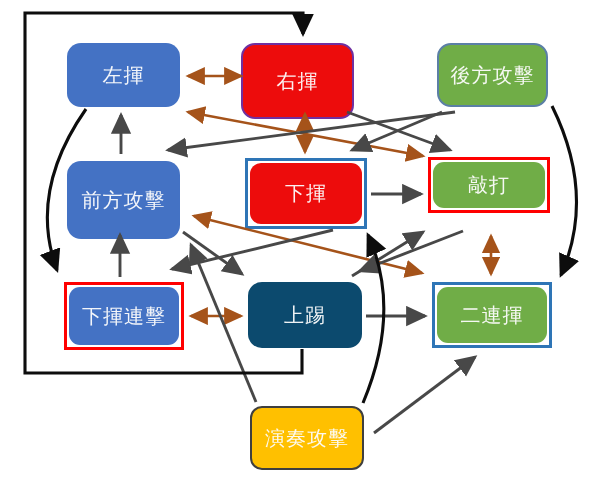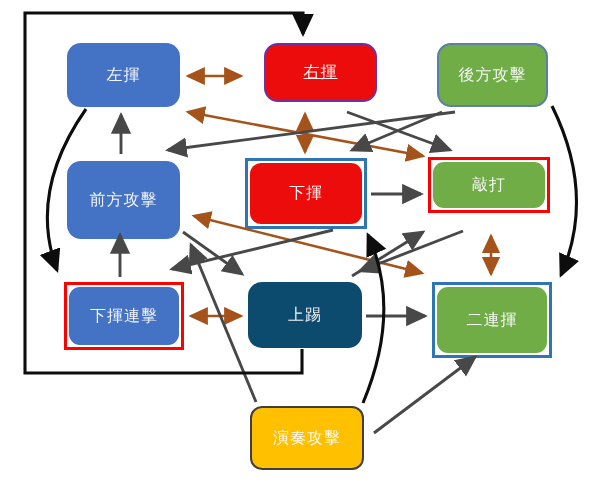--- a/index.html
+++ b/index.html
@@ -2,21 +2,21 @@
 <html><head>
 <meta charset="utf-8">
 <style>
   html,body{margin:0;padding:0;background:#ffffff;}
   #canvas{
     position:relative;width:600px;height:484px;background:#ffffff;
     font-family:"Liberation Sans","DejaVu Sans",sans-serif;overflow:hidden;
   }
   .node{
     position:absolute;display:flex;align-items:center;justify-content:center;
-    border-radius:14px;color:#fff;font-size:16px;letter-spacing:1px;
+    border-radius:14px;color:#fff;font-size:20px;letter-spacing:1px;
     box-sizing:border-box;
   }
   .node span{color:#fdfdfd;opacity:.95;}
   .frame{
     position:absolute;box-sizing:border-box;background:#fff;padding:2px;
     border:3px solid #000;
   }
   .frame .node{
     position:relative;width:100%;height:100%;border-radius:11px;left:0;top:0;
   }
@@ -26,21 +26,21 @@
   #edge-layer{position:absolute;left:0;top:0;pointer-events:none;}
 </style>
 </head>
 <body>
 
 <div id="canvas">
 
   <div class="node" style="left: 67px; top: 43px; width: 113px; height: 64px; background: rgb(68, 114, 196);">
     <span>左揮</span>
   </div>
-  <div class="node outlined-red" style="left: 264px; top: 43px; width: 113px; height: 59px; background: rgb(237, 12, 12); text-decoration: underline;">
+  <div class="node outlined-red" style="left: 241px; top: 43px; width: 113px; height: 76px; background: rgb(237, 12, 12);">
     <span>右揮</span>
   </div>
   <div class="node outlined-green" style="left: 437px; top: 43px; width: 111px; height: 64px; background: rgb(112, 173, 71);">
     <span>後方攻擊</span>
   </div>
 
   <div class="node" style="left: 67px; top: 161px; width: 113px; height: 78px; background: rgb(68, 114, 196);">
     <span>前方攻擊</span>
   </div>
   <div class="frame" style="left: 245px; top: 158px; width: 122px; height: 71px; border-color: rgb(46, 117, 182);">
@@ -55,21 +55,21 @@
   </div>
 
   <div class="frame" style="left: 64px; top: 282px; width: 120px; height: 68px; border-color: rgb(255, 0, 0);">
     <div class="node" style="background: rgb(68, 114, 196);">
       <span>下揮連擊</span>
     </div>
   </div>
   <div class="node" style="left: 248px; top: 282px; width: 114px; height: 66px; background: #0c4a6e;">
     <span>上踢</span>
   </div>
-  <div class="frame" style="left: 432px; top: 282px; width: 120px; height: 76px; border-color: rgb(46, 117, 182);">
+  <div class="frame" style="left: 432px; top: 282px; width: 120px; height: 66px; border-color: rgb(46, 117, 182);">
     <div class="node" style="background: rgb(112, 173, 71);">
       <span>二連揮</span>
     </div>
   </div>
 
   <div class="node outlined-yellow" style="left: 250px; top: 406px; width: 114px; height: 64px; background: rgb(255, 192, 0);">
     <span>演奏攻擊</span>
   </div>
 
   <svg id="edge-layer" width="600" height="484" viewBox="0 0 600 484">

